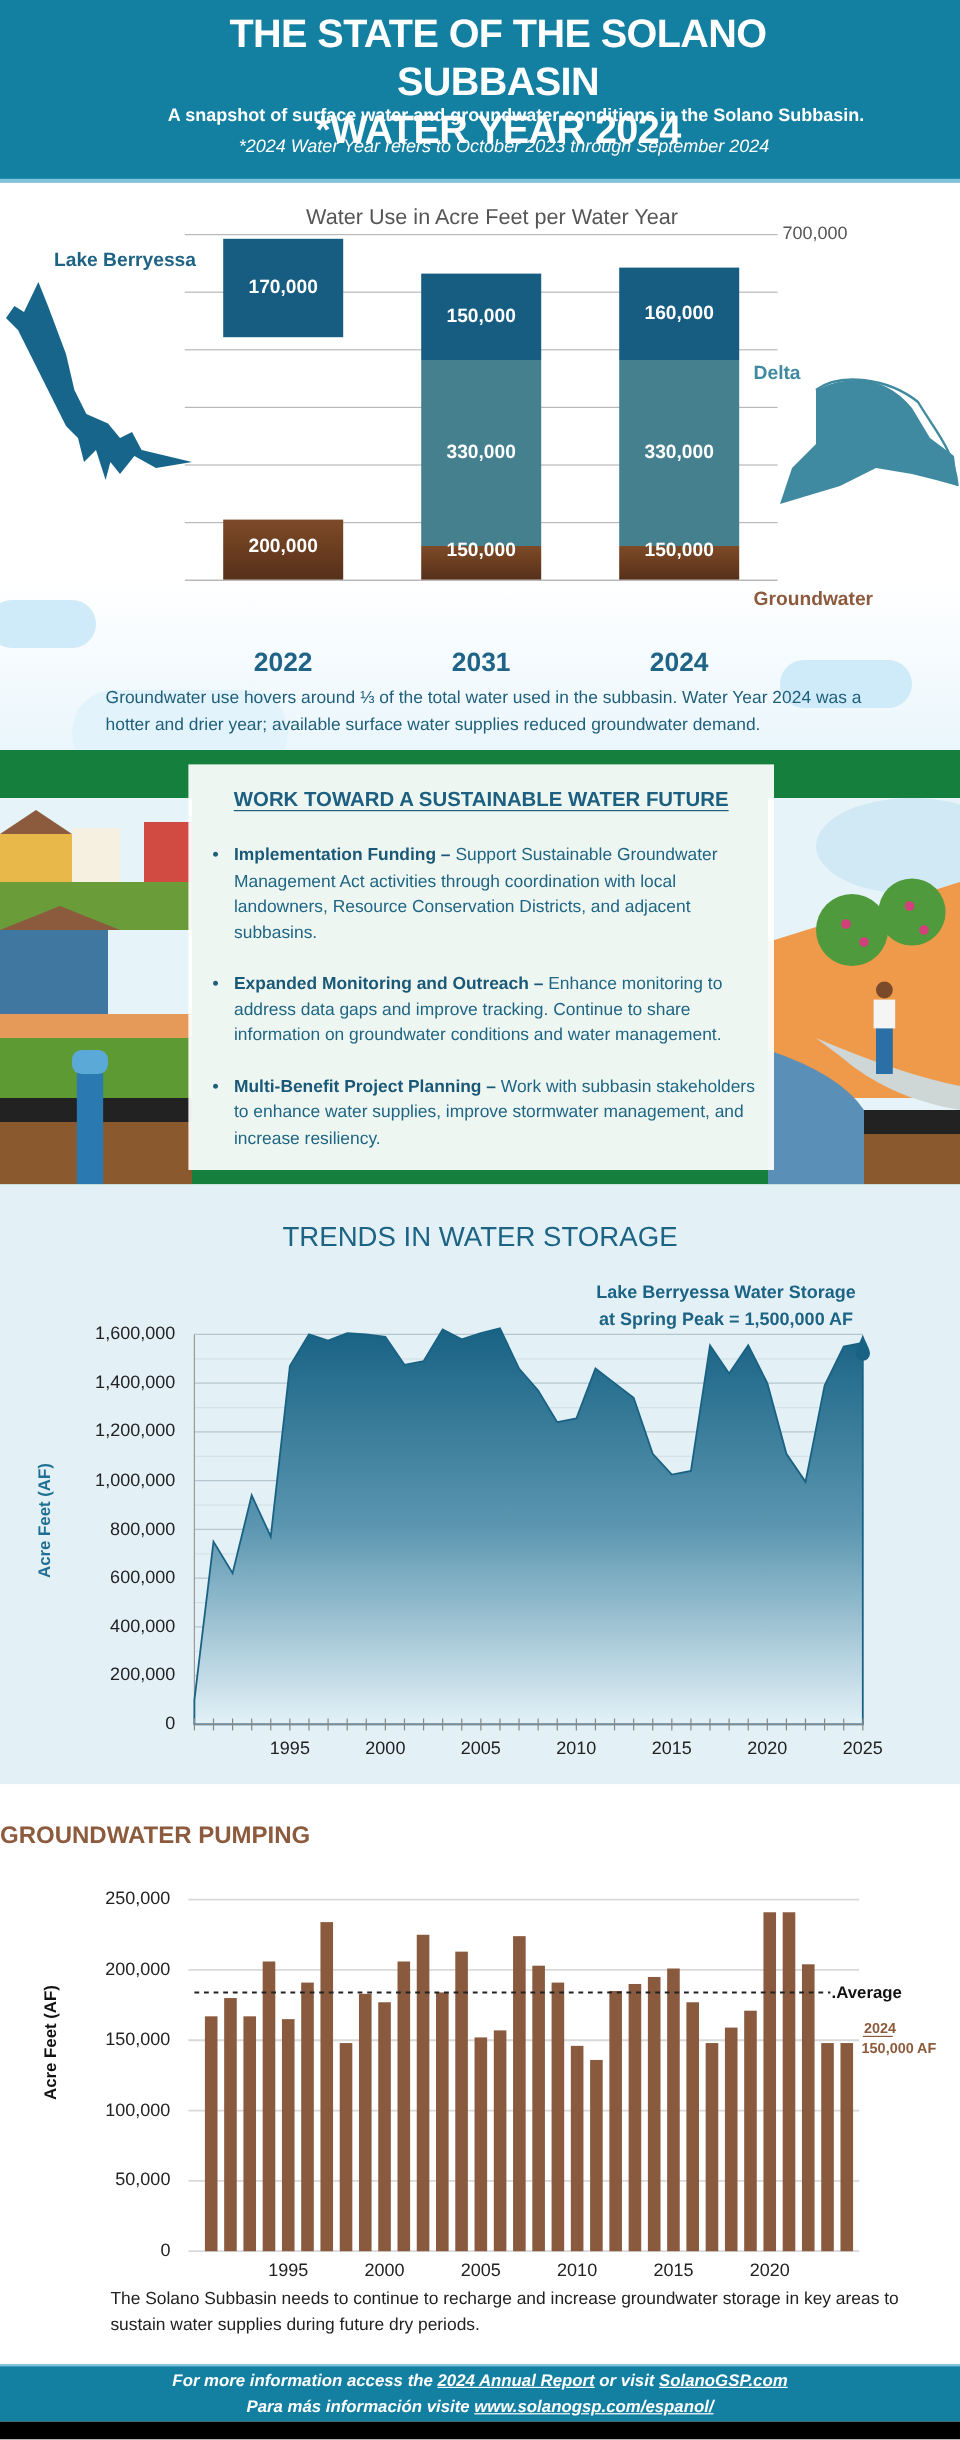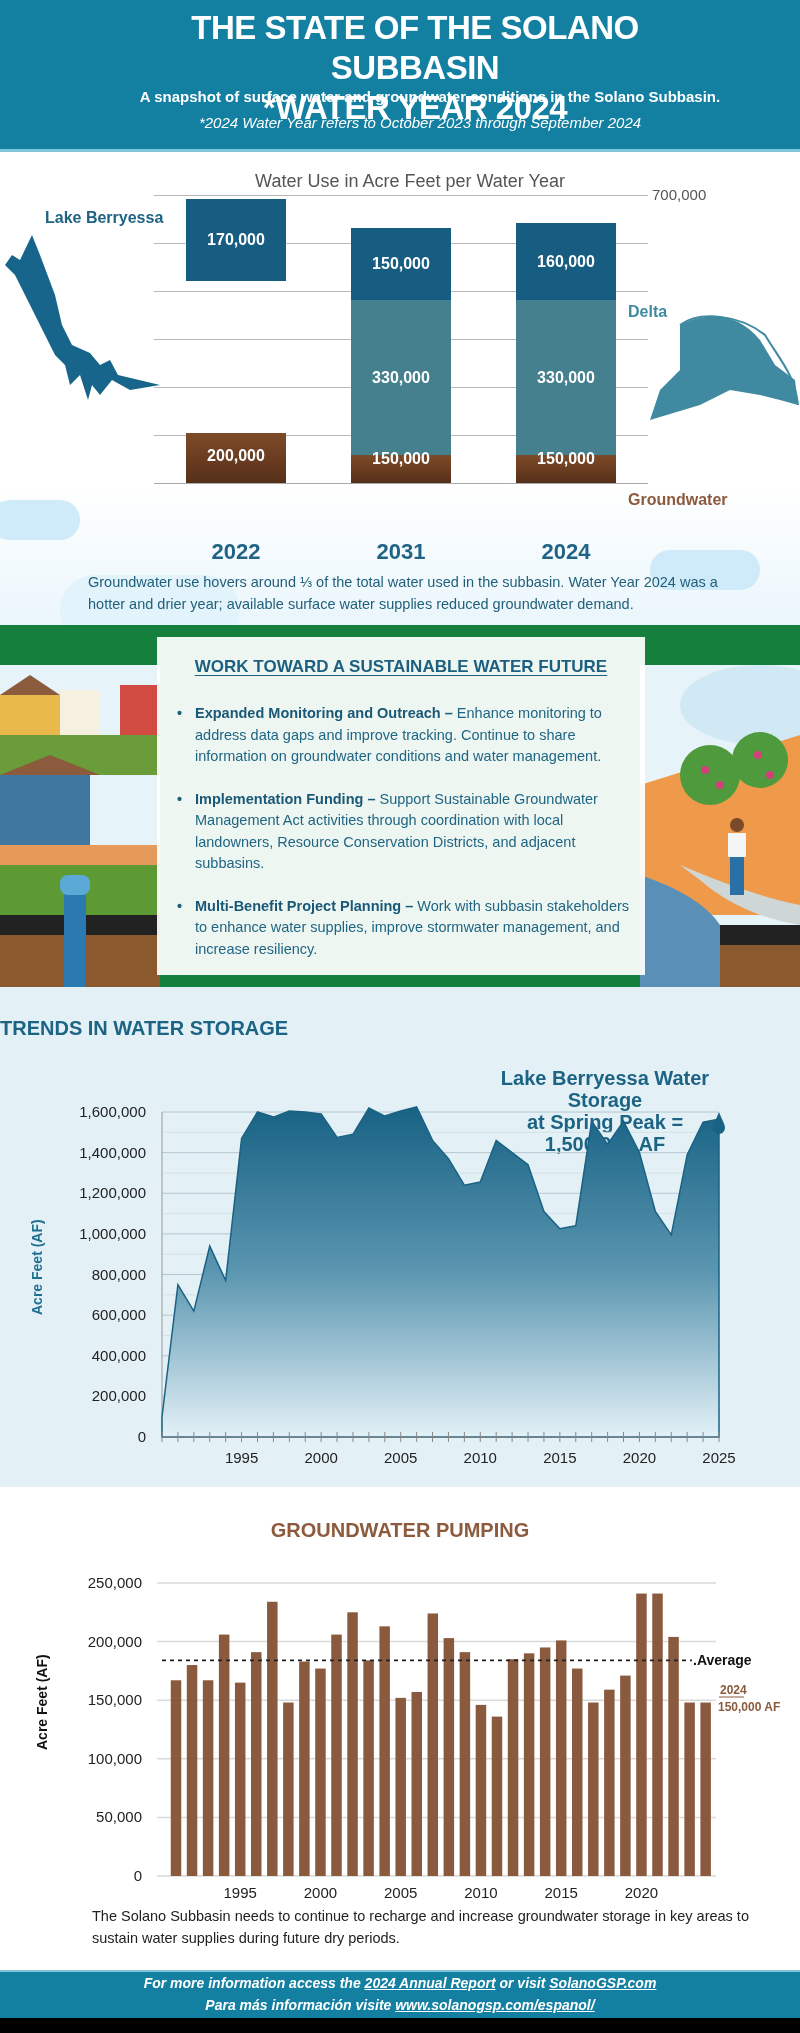--- a/index.html
+++ b/index.html
@@ -29,27 +29,27 @@
 .sec2{position:absolute;left:0;top:625px;width:800px;height:362px;background:#15803d;overflow:hidden}
 .scene-left{position:absolute;left:0;top:40px;width:160px;height:322px}
 .scene-right{position:absolute;left:640px;top:40px;width:160px;height:322px}
 .card{position:absolute;left:157px;top:12px;width:488px;height:338px;background:rgba(255,255,255,0.93)}
 .card-title{position:absolute;left:0;top:20px;width:100%;text-align:center;color:#1c5f80;font-weight:bold;font-size:17px;text-decoration:underline;text-underline-offset:3px}
 .card ul{position:absolute;left:12px;top:66px;width:470px;list-style:none}
 .card li{position:relative;padding-left:26px;color:#1f6584;font-size:14.5px;line-height:21.5px;margin-bottom:21px}
 .card li:before{content:"•";position:absolute;left:8px;top:0;color:#1f5f7a;font-weight:bold}
 .card li b{color:#1a5877}
 .sec3{position:absolute;left:0;top:987px;width:800px;height:500px;background:#e3f1f7}
-.sec3-title{position:absolute;left:0;top:30px;width:100%;text-align:left;color:#1c6384;font-weight:bold;font-size:20px}
-.ann{position:absolute;left:480px;top:80px;width:250px;text-align:center;color:#1d6384;font-weight:bold;font-size:20px;line-height:22px}
+.sec3-title{position:absolute;left:0;top:30px;width:100%;text-align:center;color:#1c6384;font-weight:normal;font-size:23px}
+.ann{position:absolute;left:480px;top:80px;width:250px;text-align:center;color:#1d6384;font-weight:bold;font-size:15px;line-height:22px}
 .ytick{position:absolute;font-size:15px;color:#222;text-align:right;width:90px}
 .xtick{position:absolute;font-size:15px;color:#222;width:50px;text-align:center}
 .yaxis-title{position:absolute;font-weight:bold;font-size:14px;transform:rotate(-90deg);transform-origin:center;white-space:nowrap}
 .sec4{position:absolute;left:0;top:1487px;width:800px;height:485px;background:#fff}
-.sec4-title{position:absolute;left:0;top:32px;width:100%;text-align:center;color:#8c5a3c;font-weight:bold;font-size:20px}
+.sec4-title{position:absolute;left:0;top:32px;width:100%;color:#8c5a3c;font-weight:bold;font-size:20px}
 .sec4-text{position:absolute;left:92px;top:418px;width:660px;color:#222;font-size:14.5px;line-height:22px}
 .footer{position:absolute;left:0;top:1970px;width:800px;height:48px;background:#137fa1;border-top:2px solid #7fc6dc}
 .footer p{text-align:center;color:#fff;font-style:italic;font-weight:bold;font-size:14px;line-height:22px}
 .footer a{color:#fff;text-decoration:underline}
 .bottom-bar{position:absolute;left:0;top:2018px;width:800px;height:15px;background:#000}
 </style>
 </head>
 <body>
 
 <div class="header">
@@ -151,22 +151,22 @@
     <path d="M40 200 Q110 230 160 240 L160 260 Q100 250 60 215 Z" fill="#cfd6d6"></path>
     <rect x="80" y="260" width="80" height="20" fill="#222"></rect>
     <rect x="80" y="280" width="80" height="42" fill="#8a5a2e"></rect>
     <rect x="90" y="170" width="14" height="60" fill="#2a6fa5"></rect>
     <circle cx="97" cy="160" r="7" fill="#7a4a2a"></circle>
     <rect x="88" y="168" width="18" height="24" fill="#f5f5f5"></rect>
   </svg>
   <div class="card">
     <div class="card-title">WORK TOWARD A SUSTAINABLE WATER FUTURE</div>
     <ul>
+      <li><b>Implementation Funding –</b><span> Support Sustainable Groundwater Management Act activities through coordination with local landowners, Resource Conservation Districts, and adjacent subbasins.</span></li>
       <li><b>Expanded Monitoring and Outreach –</b><span> Enhance monitoring to address data gaps and improve tracking. Continue to share information on groundwater conditions and water management.</span></li>
-      <li><b>Implementation Funding –</b><span> Support Sustainable Groundwater Management Act activities through coordination with local landowners, Resource Conservation Districts, and adjacent subbasins.</span></li>
       <li><b>Multi-Benefit Project Planning –</b><span> Work with subbasin stakeholders to enhance water supplies, improve stormwater management, and increase resiliency.</span></li>
     </ul>
   </div>
 </div>
 
 <div class="sec3">
   <div class="sec3-title">TRENDS IN WATER STORAGE</div>
   <div class="ann">
     <div>Lake Berryessa Water Storage</div>
     <div>at Spring Peak = 1,500,000 AF</div>

